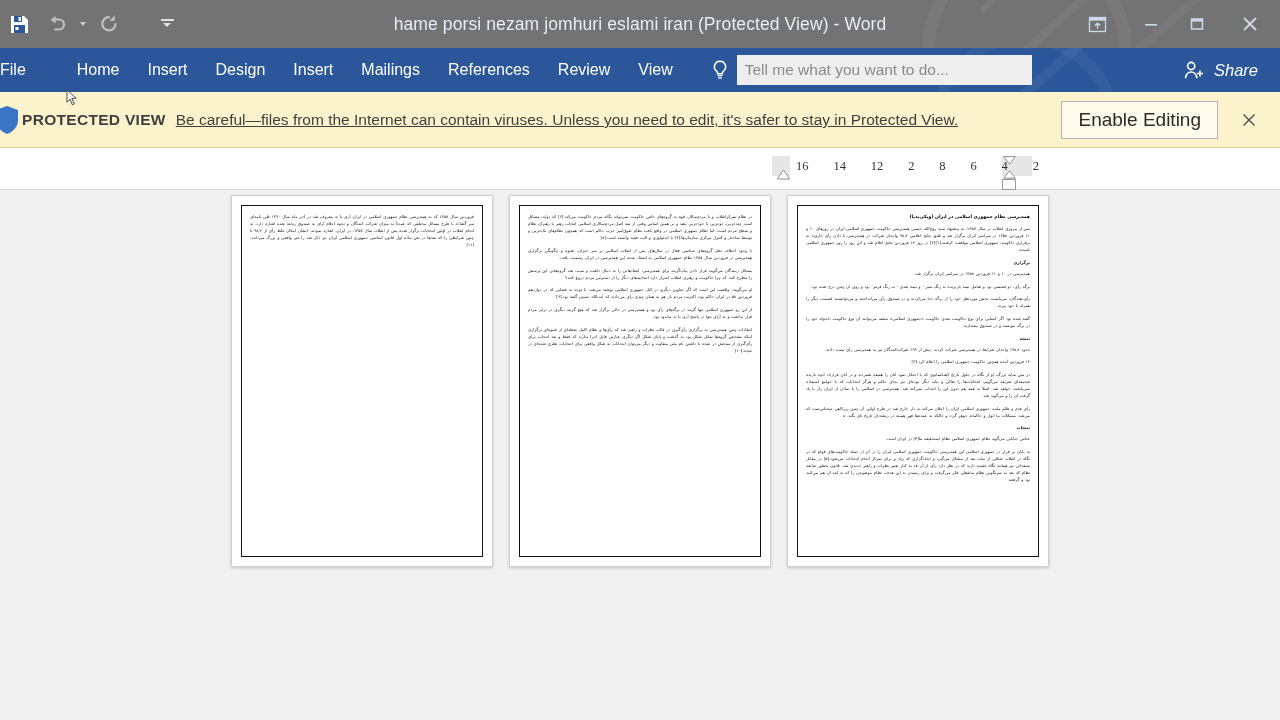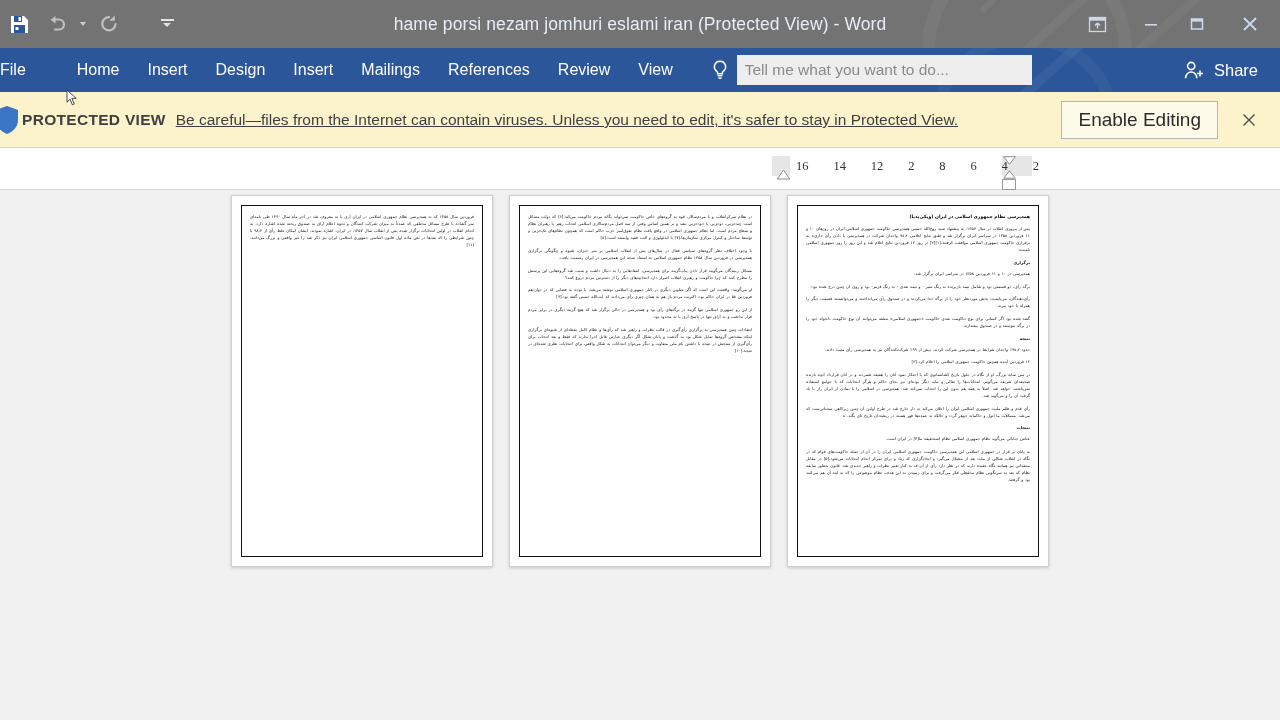--- a/index.html
+++ b/index.html
@@ -167,20 +167,21 @@
   }
   .tellme-input::placeholder { color: #8a8a8a; opacity: 1; }
 
   .share {
     position: absolute; right: 12px; top: 0;
     height: 44px;
     display: flex; align-items: center;
     padding: 0 10px;
     color: #ffffff;
     font-size: 16.5px;
+    font-style: italic;
   }
   .share-ic { margin-right: 8px; display: flex; align-items: center; }
 
   
   .pv-bar {
     position: relative;
     height: 56px;
     background: #fcf3cd;
     border-bottom: 1px solid #e0d49a;
     display: flex;

